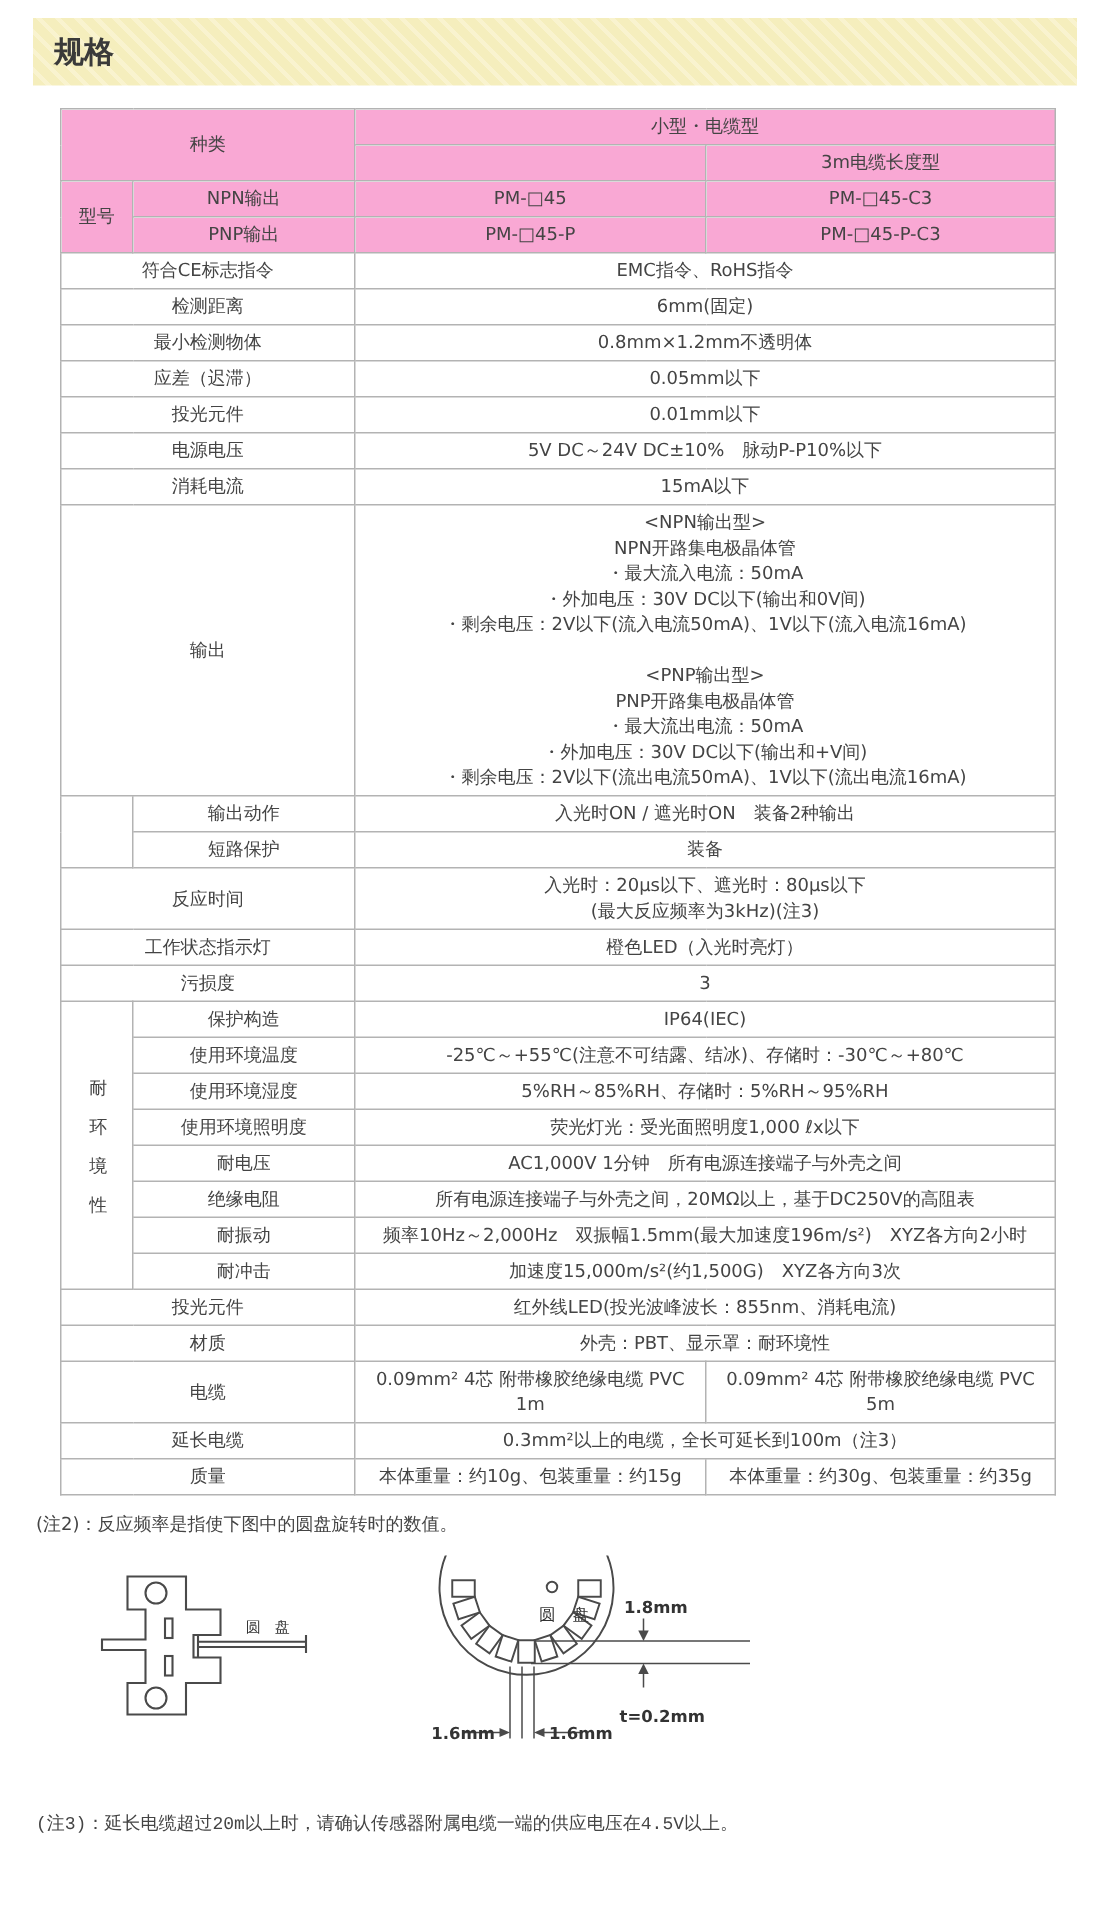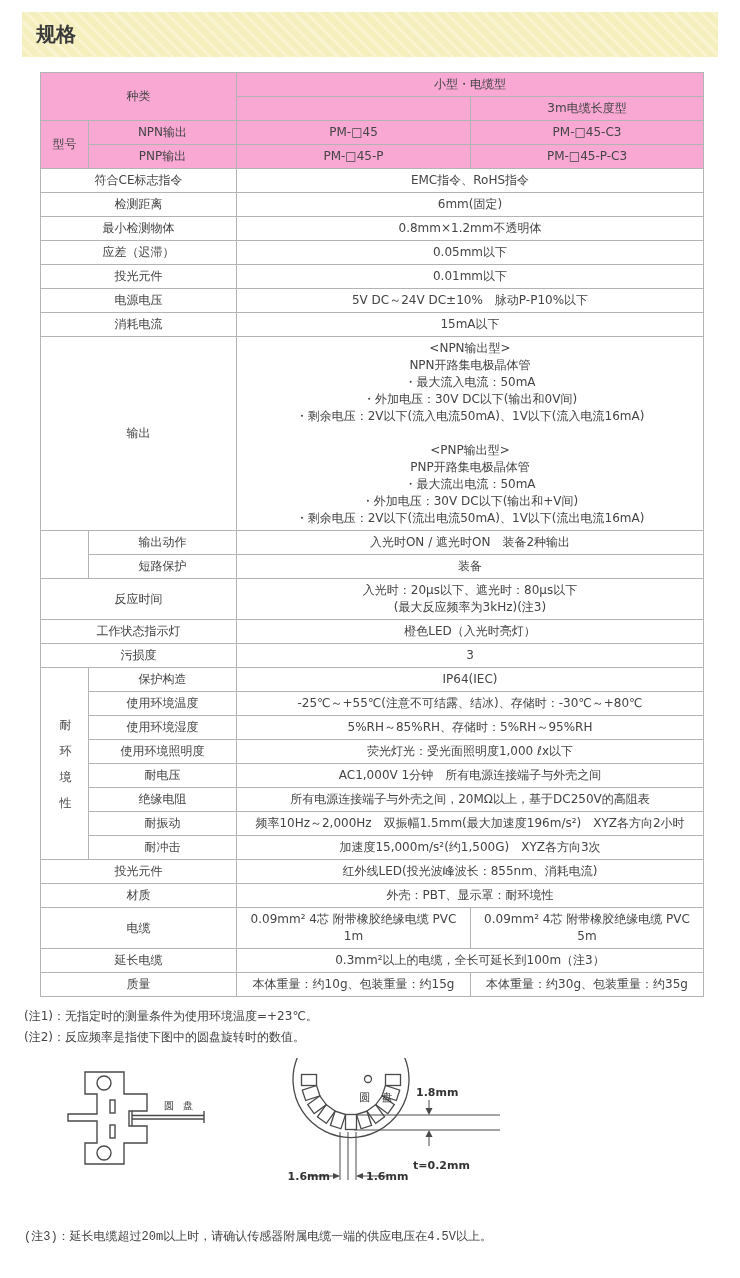--- a/index.html
+++ b/index.html
@@ -191,21 +191,20 @@
   </tr>
   <tr>
     <td class="lbl" colspan="2">质量</td>
     <td class="val">本体重量：约10g、包装重量：约15g</td>
     <td class="val">本体重量：约30g、包装重量：约35g</td>
   </tr>
 </tbody>
   </table>
 
 <div class="notes">
-  <p class="note-line">(注1)：无指定时的测量条件为使用环境温度=+23℃。</p>
   <p class="note-line">(注2)：反应频率是指使下图中的圆盘旋转时的数值。</p>
 </div>
 
 <div class="diagram">
 
   <svg class="svg-sensor" width="240" height="115" viewBox="0 0 240 115">
     <g fill="none" stroke="#4a4a4a" stroke-width="1.4">
       <path d="M33,8 H72 V30 H95 V47 H77 V62 H95 V79 H72 V100 H33 V79 H45 V57 H16 V50 H45 V30 H33 Z"></path>
       <circle cx="52" cy="19" r="7"></circle>
       <circle cx="52" cy="89" r="7"></circle>

